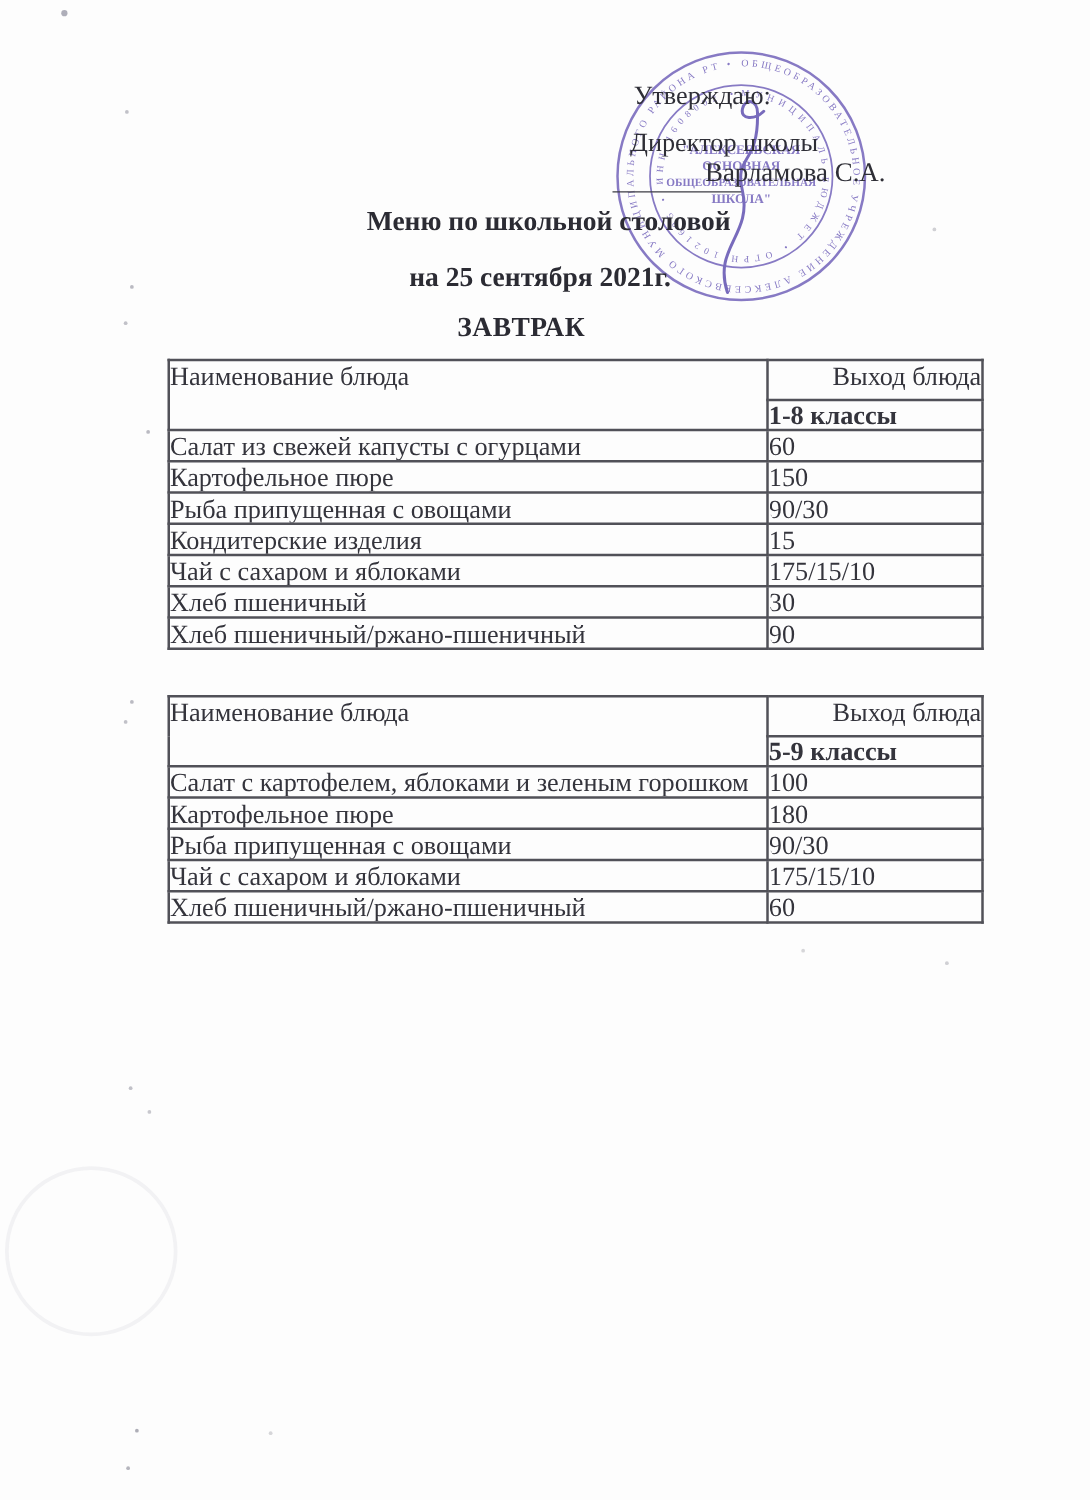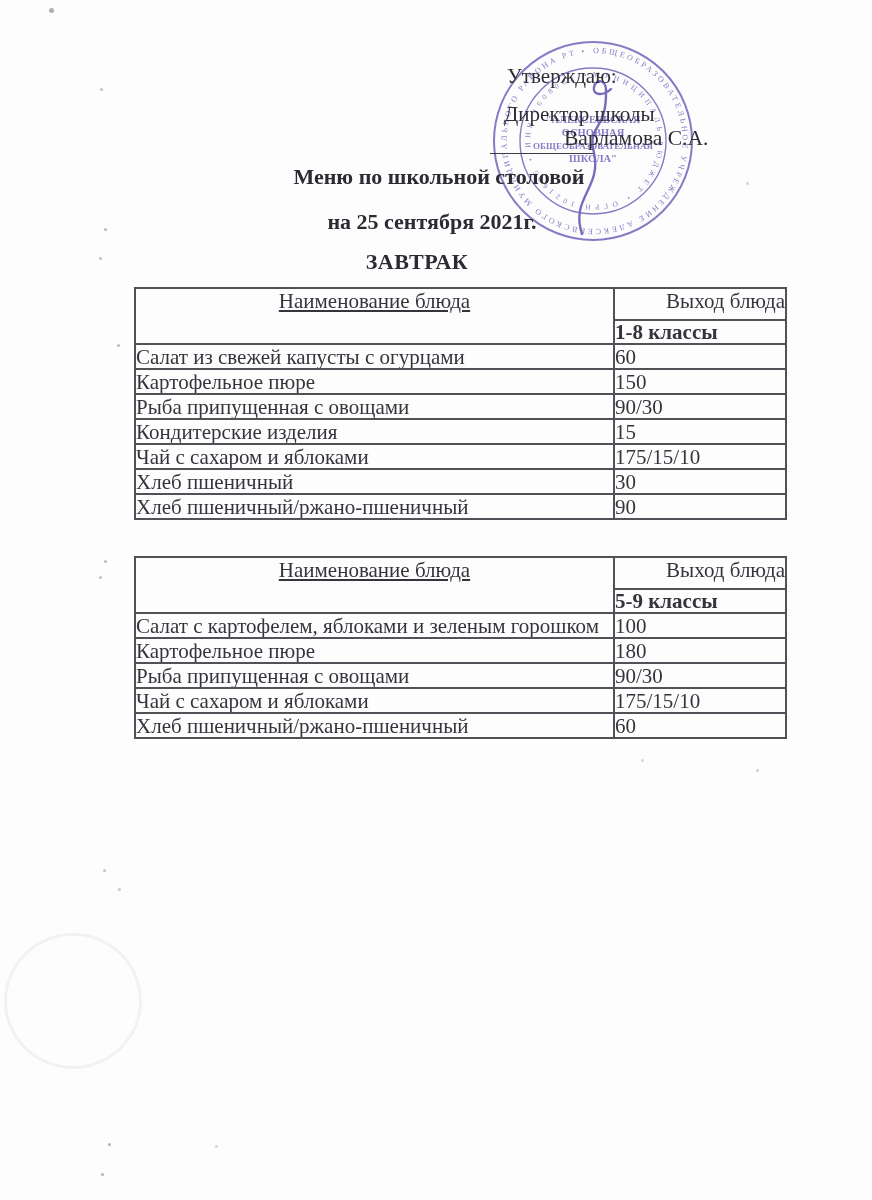--- a/index.html
+++ b/index.html
@@ -26,25 +26,25 @@
   
   .menu-table{
     position:absolute; left:134px; width:651px;
     border-collapse:collapse; table-layout:fixed;
     font-size:21px; color:#34343c;
   }
   .menu-table.t1{top:287px;}
   .menu-table.t2{top:556px;}
   .menu-table td{border:2px solid #515158; overflow:hidden; white-space:nowrap; padding:0;}
   .col-dish{width:479px;} .col-out{width:172px;}
-  .hdr-dish{height:54px; text-align:center; vertical-align:top; padding-top:3px;text-decoration:underline;}
+  .hdr-dish{height:54px; text-align:left; vertical-align:top; padding-top:3px;}
   .hdr-out{height:30px; text-align:right; vertical-align:top; padding-top:3px;}
   .hdr-grade{height:22px; font-weight:bold; padding-left:4px; line-height:22px;}
   .cell-dish{height:23px; line-height:22px; padding-left:5px;}
-  .cell-out{height:23px; line-height:22px; padding-left:6px;}
+  .cell-out{height:23px; line-height:22px; padding-left:6px;border-radius:10px;}
   
   .scan-specks{position:absolute; left:0; top:0; width:3px; height:3px; border-radius:50%;
     background:transparent; z-index:1; pointer-events:none;
     box-shadow:
       100px 88px 0 0 rgba(120,120,135,.45),
       104px 228px 0 0 rgba(120,120,135,.5),
       99px 257px 0 0 rgba(120,120,135,.45),
       117px 344px 0 0 rgba(120,120,135,.5),
       104px 560px 0 0 rgba(120,120,135,.5),
       99px 576px 0 0 rgba(120,120,135,.45),

